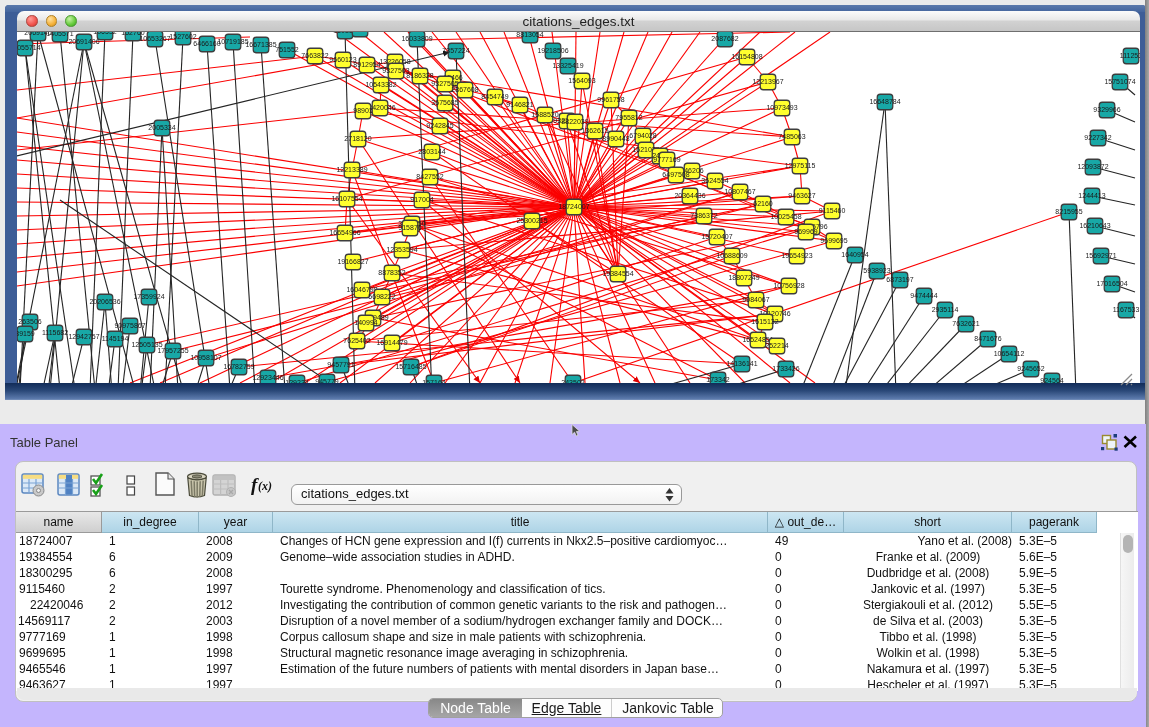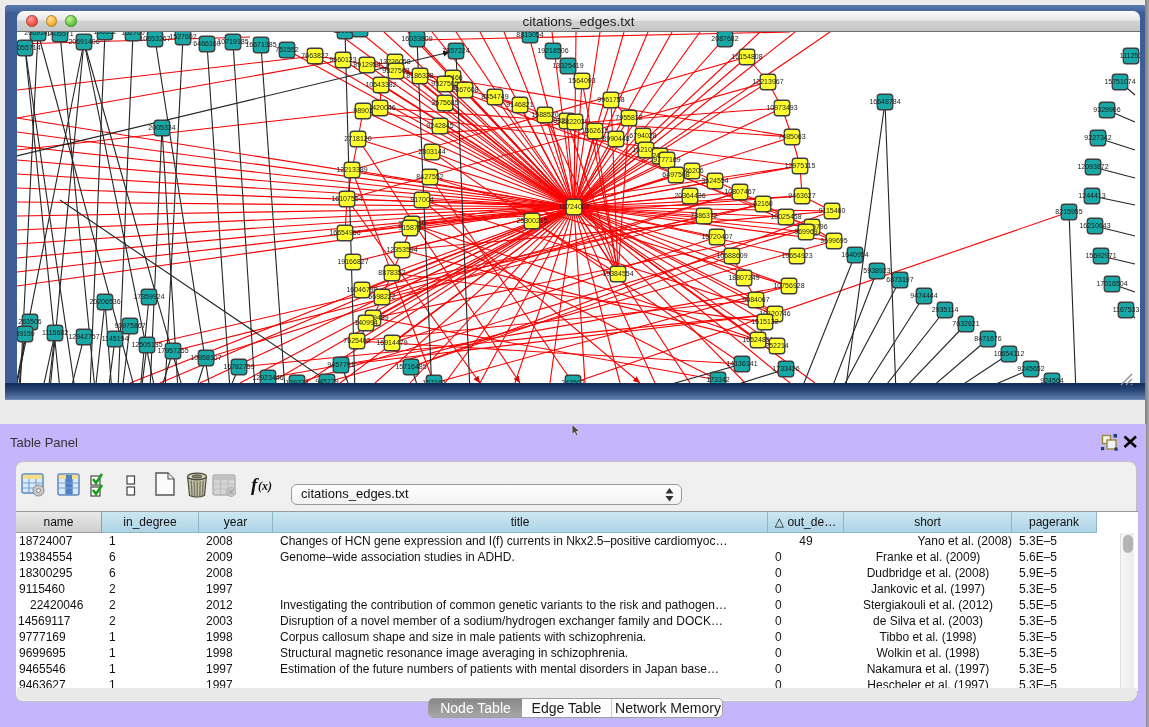--- a/index.html
+++ b/index.html
@@ -734,39 +734,40 @@
 <div class="hdr" style="left:86px;width:97px;">in_degree</div>
 <div class="hdr" style="left:183px;width:74px;">year</div>
 <div class="hdr" style="left:257px;width:495px;">title</div>
 <div class="hdr" style="left:752px;width:76px;">△ out_de…</div>
 <div class="hdr" style="left:828px;width:168px;">short</div>
 <div class="hdr" style="left:996px;width:85px;">pagerank</div>
 <div class="cell" style="left:0px;width:83px;top:21px;padding-left:3px;">18724007</div>
 <div class="cell" style="left:86px;width:90px;top:21px;padding-left:7px;">1</div>
 <div class="cell" style="left:183px;width:67px;top:21px;padding-left:7px;">2008</div>
 <div class="cell" style="left:257px;width:488px;top:21px;padding-left:7px;">Changes of HCN gene expression and I(f) currents in Nkx2.5–positive cardiomyoc…</div>
-<div class="cell" style="left:752px;width:69px;top:21px;padding-left:7px;text-align:center;">49</div>
+<div class="cell" style="left:752px;width:69px;top:21px;padding-left:7px;">49</div>
 <div class="cell" style="left:828px;width:168px;top:21px;text-align:right;">Yano et al. (2008)</div>
 <div class="cell" style="left:996px;width:78px;top:21px;padding-left:7px;">5.3E–5</div>
 <div class="cell" style="left:0px;width:83px;top:37px;padding-left:3px;">19384554</div>
 <div class="cell" style="left:86px;width:90px;top:37px;padding-left:7px;">6</div>
 <div class="cell" style="left:183px;width:67px;top:37px;padding-left:7px;">2009</div>
 <div class="cell" style="left:257px;width:488px;top:37px;padding-left:7px;">Genome–wide association studies in ADHD.</div>
 <div class="cell" style="left:752px;width:69px;top:37px;padding-left:7px;">0</div>
 <div class="cell" style="left:828px;width:168px;top:37px;text-align:center;">Franke et al. (2009)</div>
 <div class="cell" style="left:996px;width:78px;top:37px;padding-left:7px;">5.6E–5</div>
 <div class="cell" style="left:0px;width:83px;top:53px;padding-left:3px;">18300295</div>
 <div class="cell" style="left:86px;width:90px;top:53px;padding-left:7px;">6</div>
 <div class="cell" style="left:183px;width:67px;top:53px;padding-left:7px;">2008</div>
 <div class="cell" style="left:752px;width:69px;top:53px;padding-left:7px;">0</div>
 <div class="cell" style="left:828px;width:168px;top:53px;text-align:center;">Dudbridge et al. (2008)</div>
 <div class="cell" style="left:996px;width:78px;top:53px;padding-left:7px;">5.9E–5</div>
 <div class="cell" style="left:0px;width:83px;top:69px;padding-left:3px;">9115460</div>
 <div class="cell" style="left:86px;width:90px;top:69px;padding-left:7px;">2</div>
 <div class="cell" style="left:183px;width:67px;top:69px;padding-left:7px;">1997</div>
+<div class="cell" style="left:257px;width:488px;top:69px;padding-left:7px;">Tourette syndrome. Phenomenology and classification of tics.</div>
 <div class="cell" style="left:752px;width:69px;top:69px;padding-left:7px;">0</div>
 <div class="cell" style="left:828px;width:168px;top:69px;text-align:center;">Jankovic et al. (1997)</div>
 <div class="cell" style="left:996px;width:78px;top:69px;padding-left:7px;">5.3E–5</div>
 <div class="cell" style="left:0px;width:83px;top:85px;padding-left:14px;">22420046</div>
 <div class="cell" style="left:86px;width:90px;top:85px;padding-left:7px;">2</div>
 <div class="cell" style="left:183px;width:67px;top:85px;padding-left:7px;">2012</div>
 <div class="cell" style="left:257px;width:488px;top:85px;padding-left:7px;">Investigating the contribution of common genetic variants to the risk and pathogen…</div>
 <div class="cell" style="left:752px;width:69px;top:85px;padding-left:7px;">0</div>
 <div class="cell" style="left:828px;width:168px;top:85px;text-align:center;">Stergiakouli et al. (2012)</div>
 <div class="cell" style="left:996px;width:78px;top:85px;padding-left:7px;">5.5E–5</div>
@@ -805,18 +806,18 @@
 <div class="cell" style="left:828px;width:168px;top:165px;text-align:center;">Hescheler et al. (1997)</div>
 <div class="cell" style="left:996px;width:78px;top:165px;padding-left:7px;">5.3E–5</div>
       <div id="vscroll">
           <div id="vthumb"></div>
         </div>
     </div>
     <div id="hscrollarea"></div>
   </div>
   <div id="tabs">
     <div class="tab" id="tabsel">Node Table</div>
-    <div class="tab" style="left:93px; width:90px; border-right:1px solid #ccc;">Edge Table</div>
-    <div class="tab" style="left:183px; width:112px;">Network Memory</div>
+    <div class="tab" style="left:93px; width:90px; border-right:1px solid #ccc;text-decoration:underline;">Edge Table</div>
+    <div class="tab" style="left:183px; width:112px;">Jankovic Table</div>
   </div>
   <div id="status">Memory: OK</div>
   <div id="greendot"></div>
 </div>
 
 </body></html>

